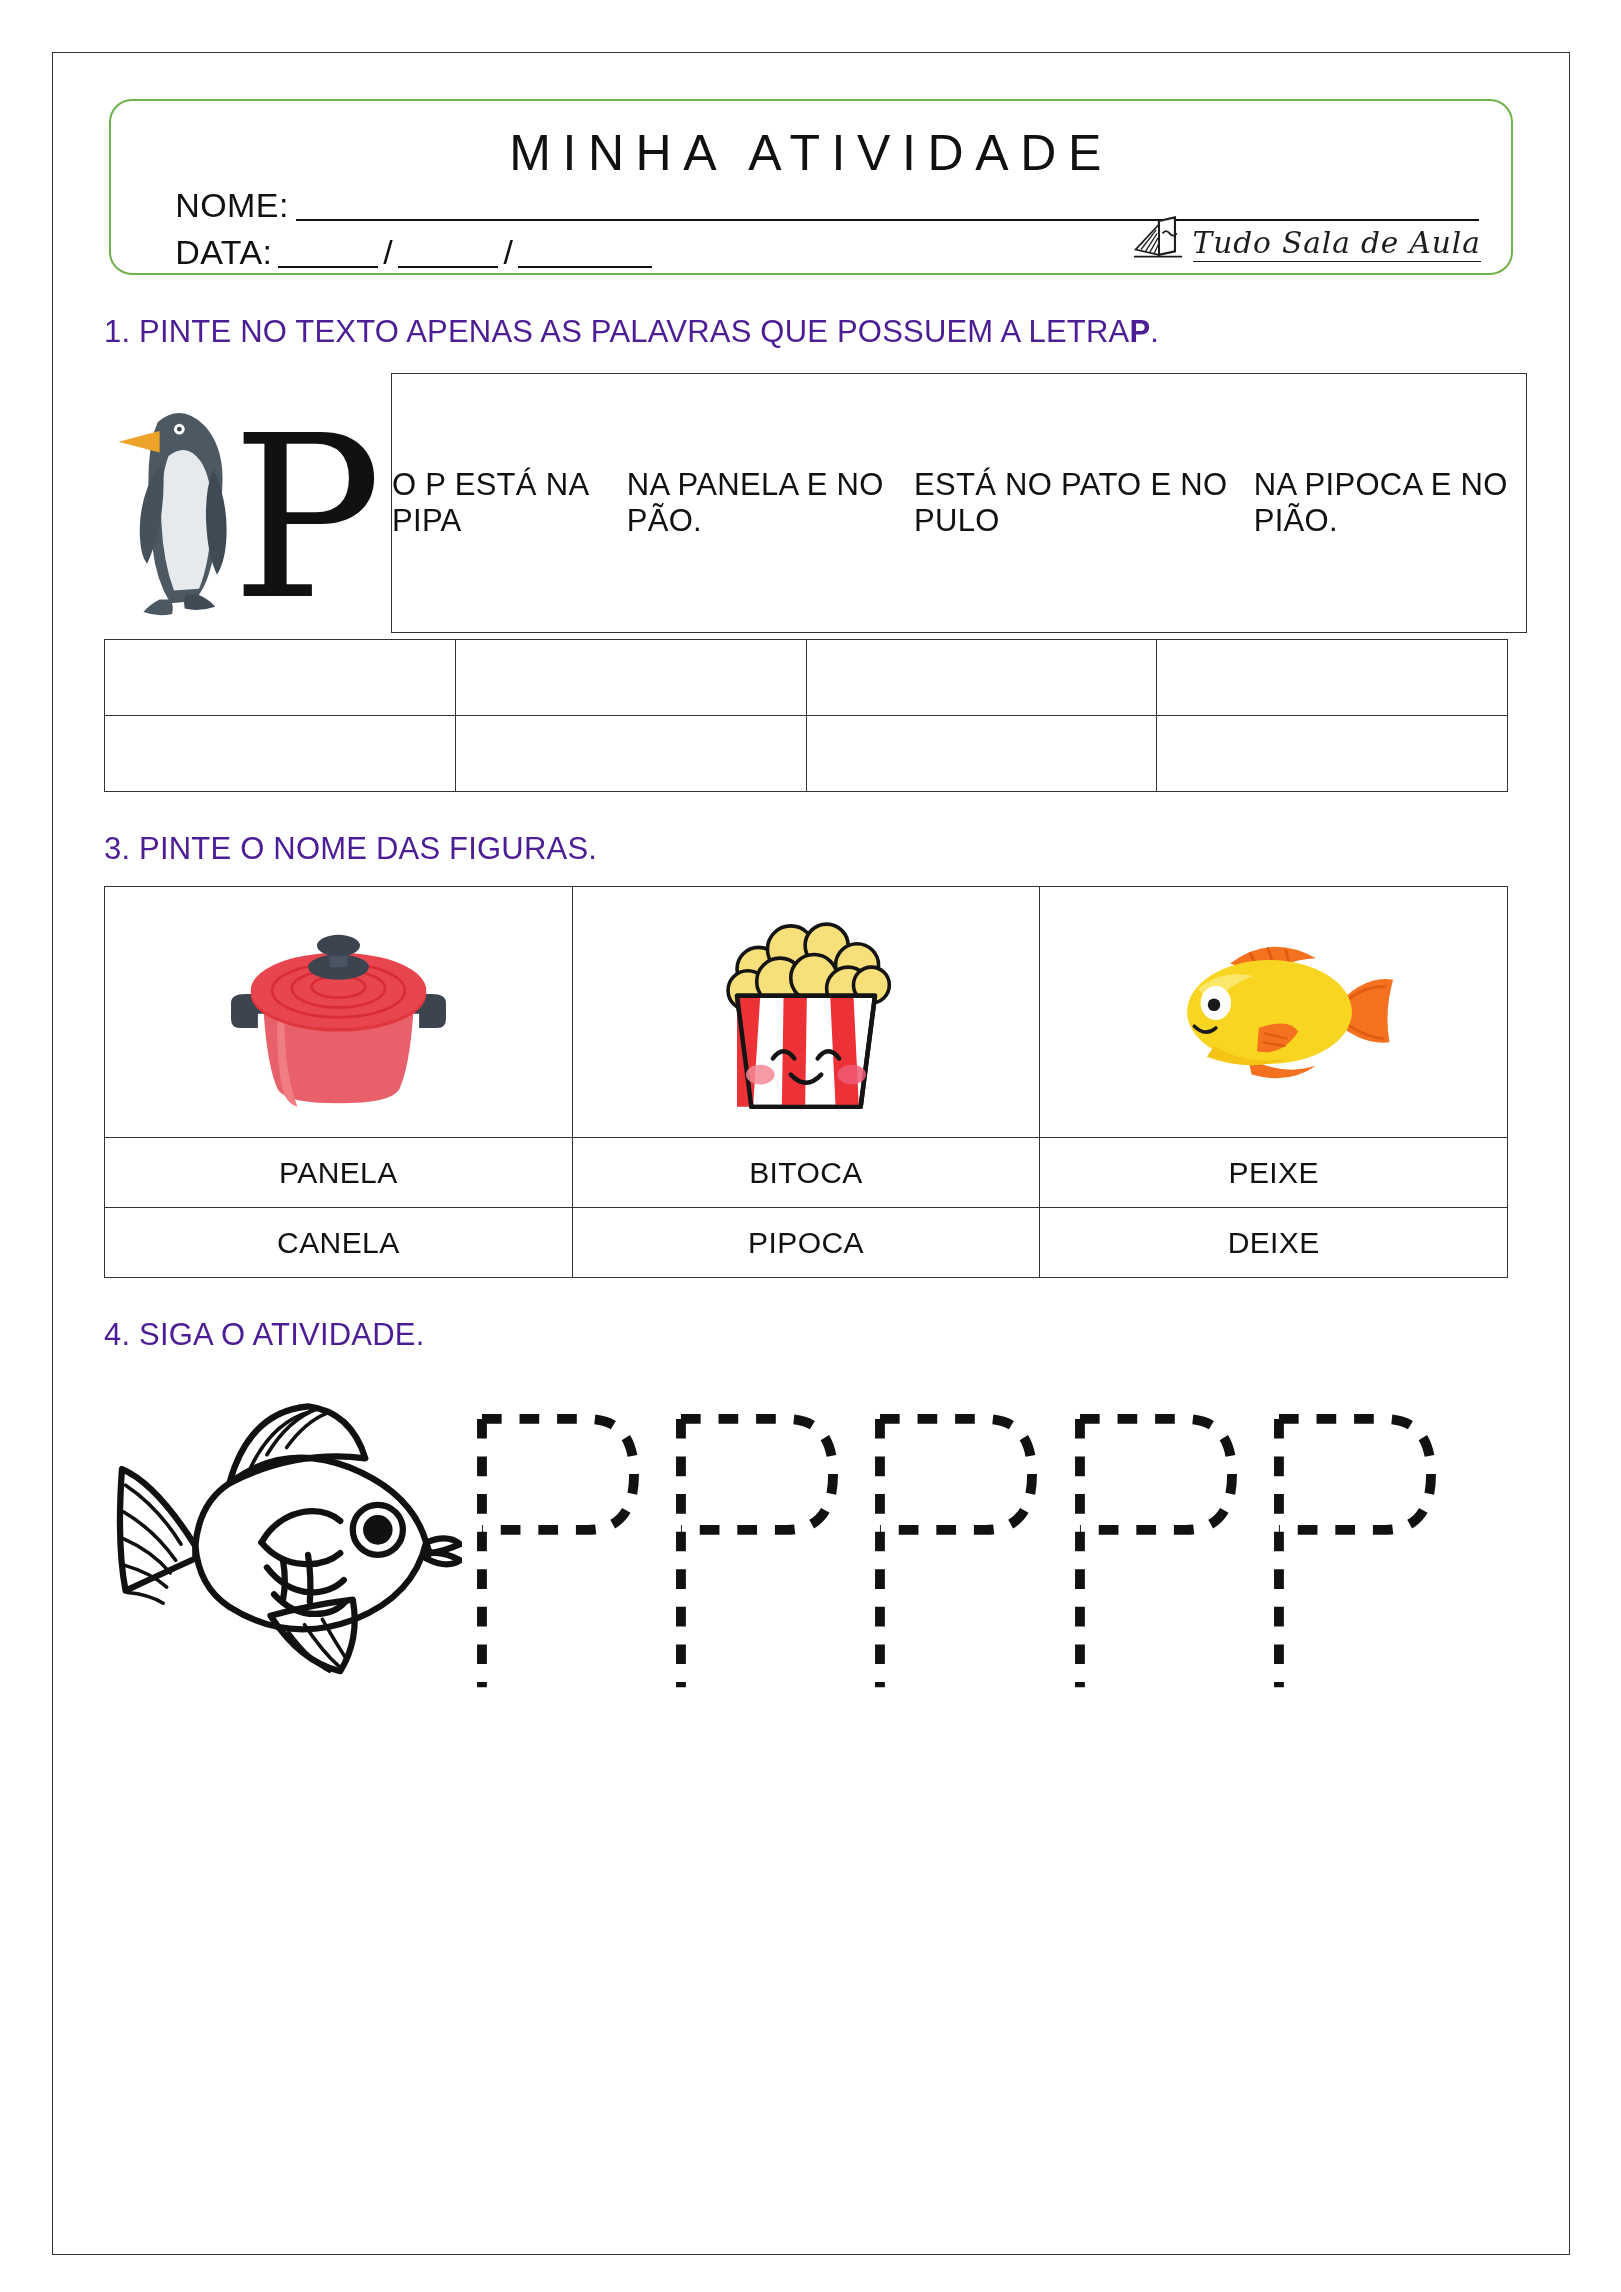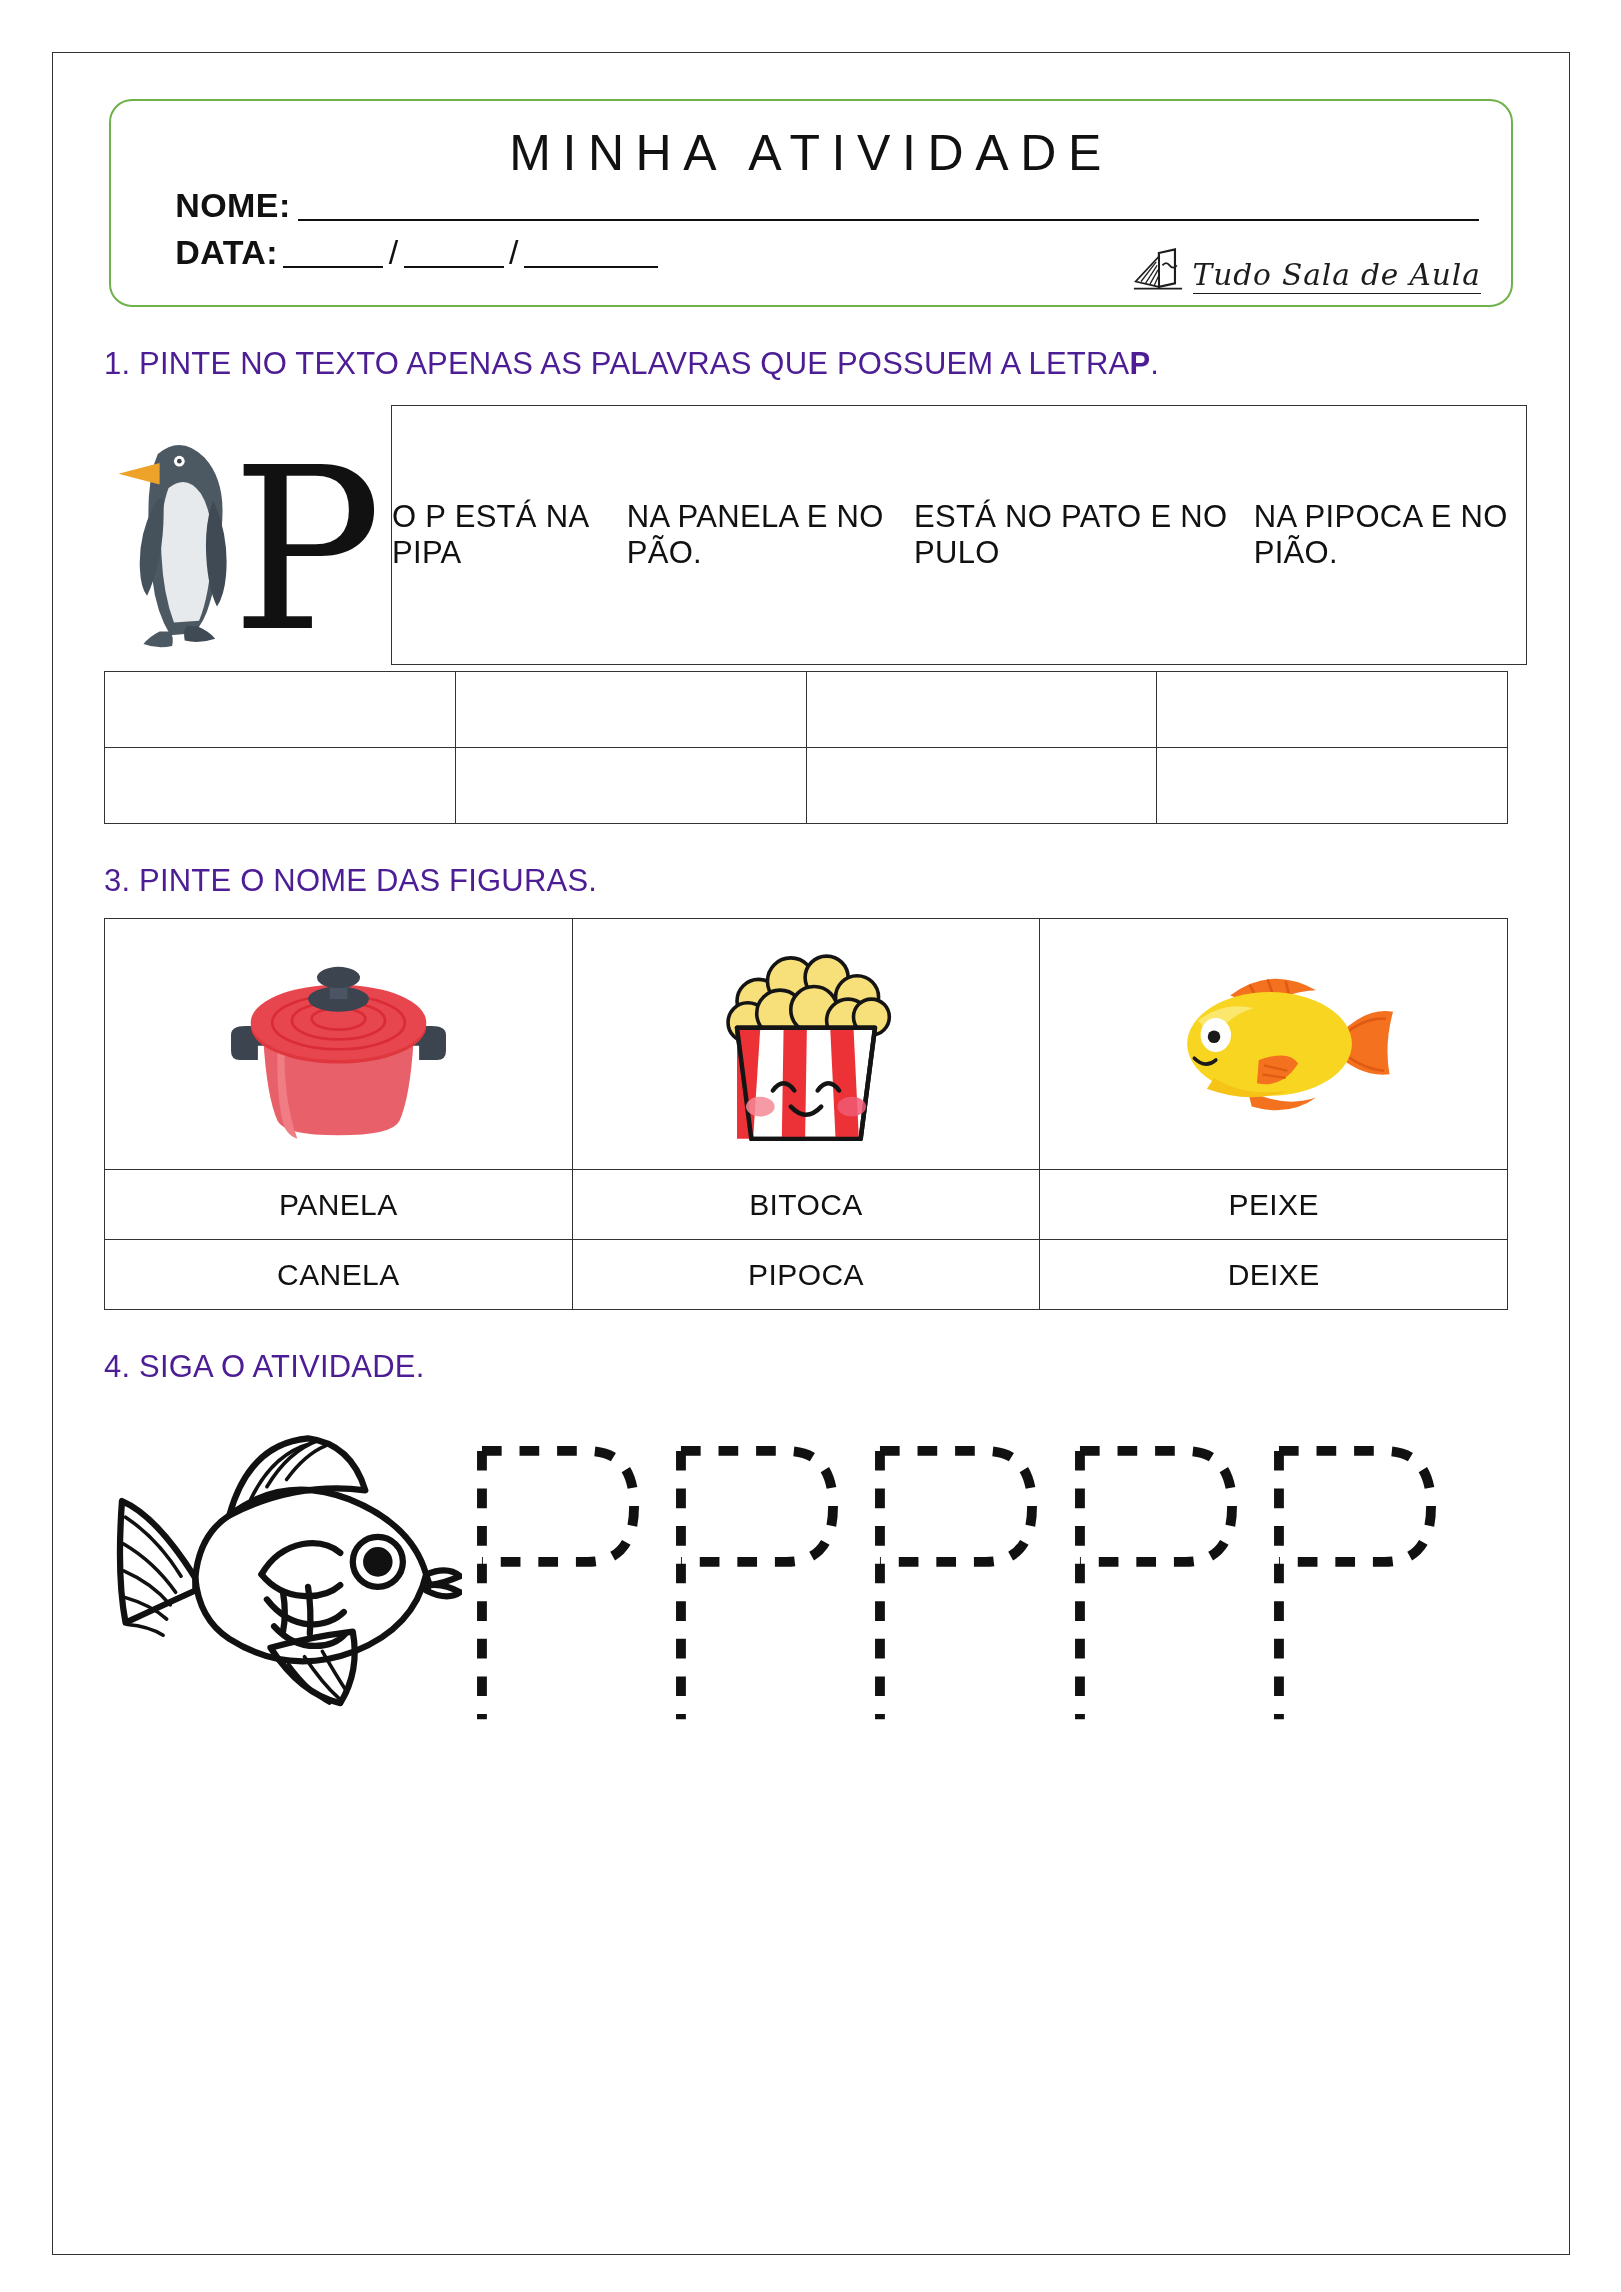--- a/index.html
+++ b/index.html
@@ -31,42 +31,42 @@
     margin: 0 auto;
     padding: 0 41px;
   }
 
   
   .header-card {
     position: relative;
     margin: 47px 14.3px 0 14.3px;
     border: 2.7px solid #6fb14a;
     border-radius: 23px;
-    height: 208px;
+    height: 176px;
     padding: 16px 32px 0 32px;
   }
   .worksheet-title {
     text-align: center;
     font-size: 50px;
     letter-spacing: 11.6px;
     font-weight: 400;
     color: #111111;
     line-height: 1.1;
     padding-top: 9px;
     white-space: nowrap;
   }
   .field-row {
     display: flex;
     align-items: flex-end;
     font-size: 34px;
     color: #111;
     margin-top: 5.4px;
     padding-left: 32px;
   }
-  .field-label { white-space: nowrap; letter-spacing: 0.4px; font-weight: bold; }
+  .field-label { white-space: nowrap; letter-spacing: 0.4px; }
   .rule {
     flex: 1;
     border-bottom: 2.7px solid #111;
     margin-left: 7.2px;
     height: 27px;
     margin-bottom: 4.5px;
   }
   .date-row { margin-top: 8px; }
   .rule-sm { width: 100px; border-bottom: 2.7px solid #111; height: 25px; margin: 0 5.4px 4.5px 5.4px; }
   .rule-md { width: 134px; border-bottom: 2.7px solid #111; height: 25px; margin: 0 5.4px 4.5px 5.4px; }

